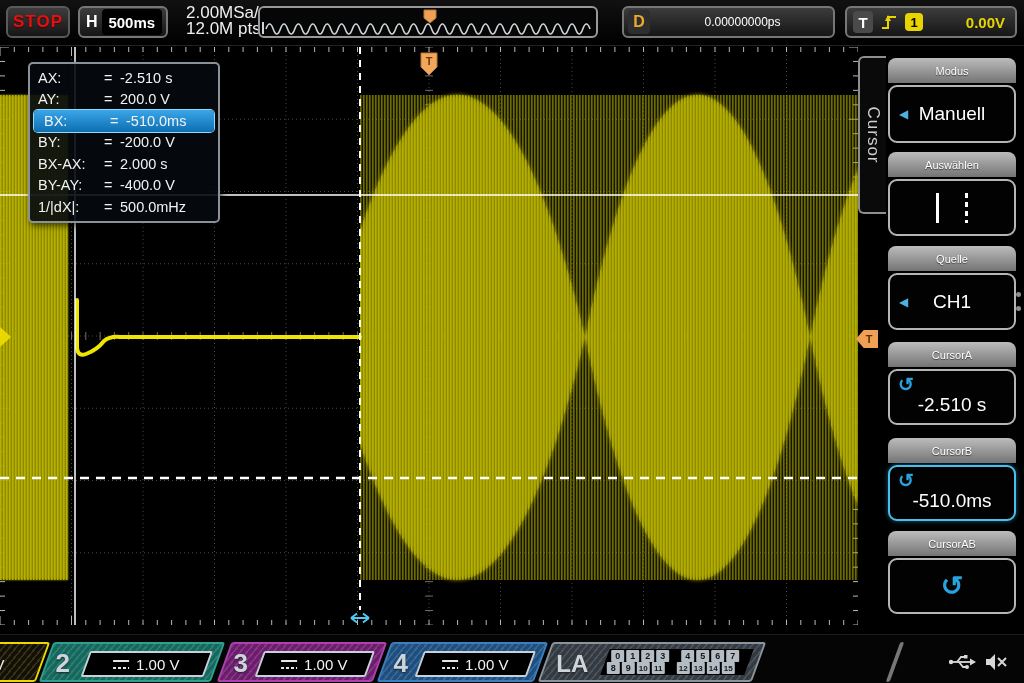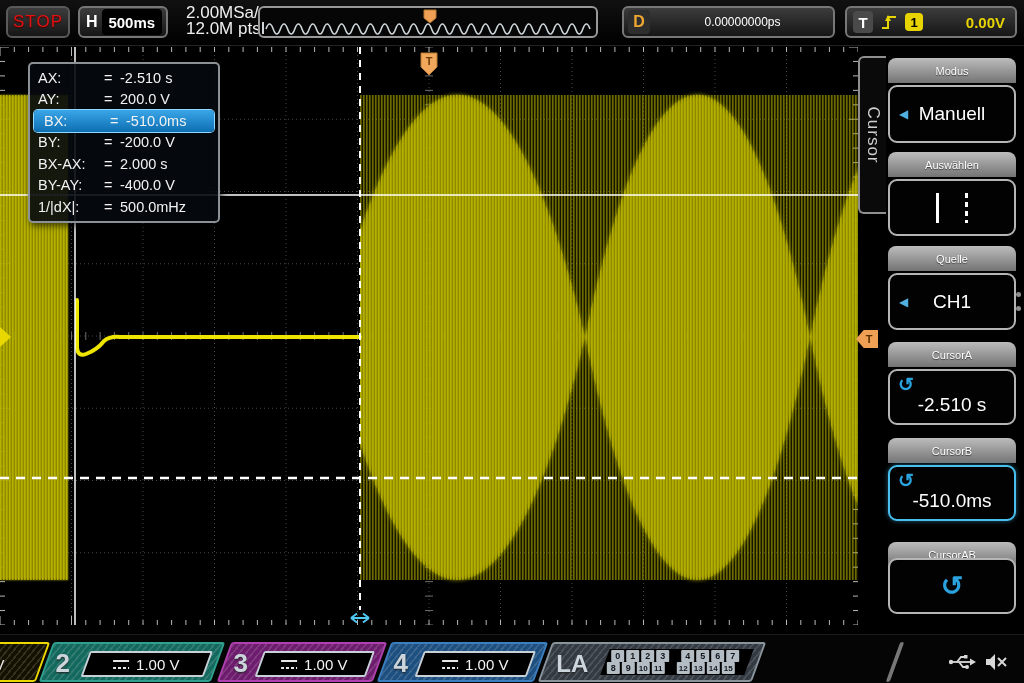--- a/index.html
+++ b/index.html
@@ -3,21 +3,21 @@
 <meta charset="utf-8">
 <style>
   html,body{margin:0;padding:0;background:#000;}
   #app{position:relative;width:1024px;height:683px;background:#000;overflow:hidden;
        font-family:"Liberation Sans",sans-serif;color:#eee;-webkit-font-smoothing:antialiased;}
   .abs{position:absolute;}
   
   #topbar{position:absolute;left:0;top:0;width:1024px;height:45px;background:linear-gradient(#111,#000);border-bottom:1px solid #222;z-index:8;}
   .tb-box{position:absolute;top:6px;height:32px;border:2px solid #777;border-radius:6px;background:linear-gradient(#3c3c3c,#161616);box-sizing:border-box;display:flex;align-items:center;}
   #stop-btn{left:6px;width:64px;justify-content:center;border-color:#5a5a5a;}
-  #stop-btn span{color:#e01212;font-weight:normal;font-size:17px;letter-spacing:1px;text-shadow:0 1px 1px #400;}
+  #stop-btn span{color:#e01212;font-weight:bold;font-size:17px;letter-spacing:1px;text-shadow:0 1px 1px #400;}
   #h-group{left:78px;width:90px;padding:0 4px;gap:4px;}
   #h-group .hlab{color:#fff;font-weight:bold;font-size:16px;padding-left:2px;}
   #h-group .hval{flex:1;background:#000;border-radius:4px;height:26px;display:flex;align-items:center;justify-content:center;color:#fff;font-size:15px;font-weight:bold;}
   #rate-block{left:172px;top:5px;line-height:16px;font-size:17px;color:#efefef;margin-left:14px;}
   #preview{left:258px;width:340px;border-color:#999;background:#060606;}
   #d-group{left:622px;width:213px;padding:0 4px;gap:6px;}
   #d-group .dlab{background:#2e2e2e;border-radius:4px;width:22px;height:24px;display:flex;align-items:center;justify-content:center;color:#f0a830;font-weight:bold;font-size:16px;}
   #d-group .dval{flex:1;text-align:center;color:#fff;font-size:12px;}
   #t-group{left:845px;width:172px;padding:0 6px;gap:7px;}
   #t-group .tlab{background:#4a4a4a;border-radius:4px;width:20px;height:22px;display:flex;align-items:center;justify-content:center;color:#fff;font-weight:bold;font-size:15px;}
@@ -558,21 +558,21 @@
   </div>
 
   <div class="hdr" style="top:438px;">
       <span>CursorB</span>
     </div>
   <div class="sbtn" style="top:465px;height:56px;border-color:#48c0ee;box-shadow:0 0 5px rgba(80,200,255,.45);">
     <span class="spin">↺</span>
     <span class="bval">-510.0ms</span>
   </div>
 
-  <div class="hdr" style="top:542px;align-items:center;">
+  <div class="hdr" style="top:531px;align-items:center;">
       <span>CursorAB</span>
     </div>
   <div class="sbtn" style="top:558px;height:56px;">
     <span style="color:#2aa2de;font-size:27px;font-weight:bold;">↺</span>
   </div>
 
   <div id="bottombar">
 
     <div class="chblock hatch" style="left:-70px;width:113px;background-color:#151100;border:2.5px solid #ecd800;">
       <span style="position:absolute;left:64px;top:13px;transform:skewX(20deg);color:#f0f0f0;font-size:14px;">V</span>

